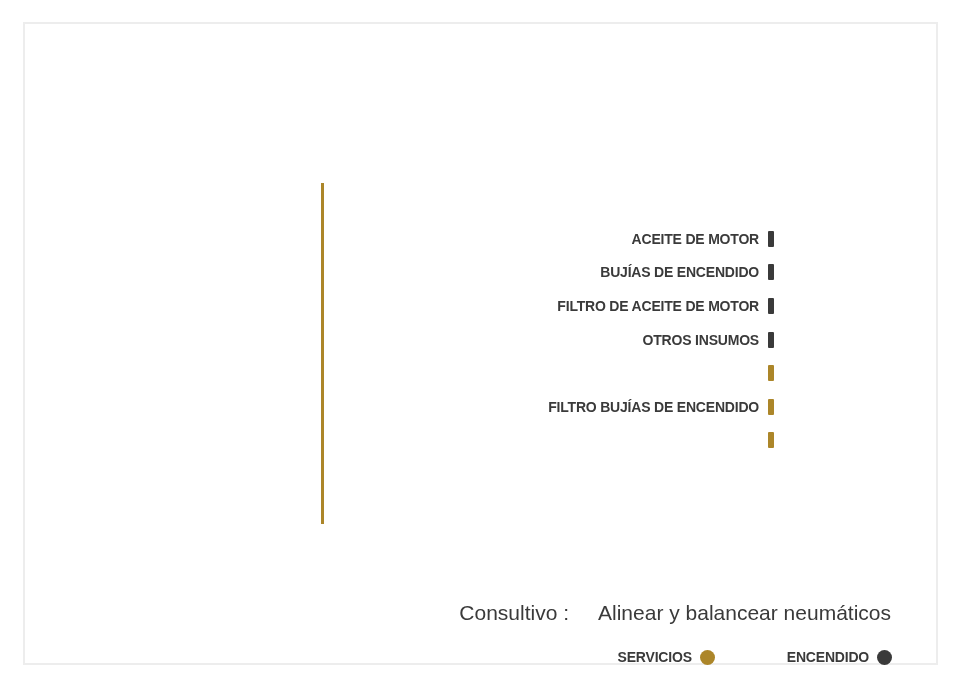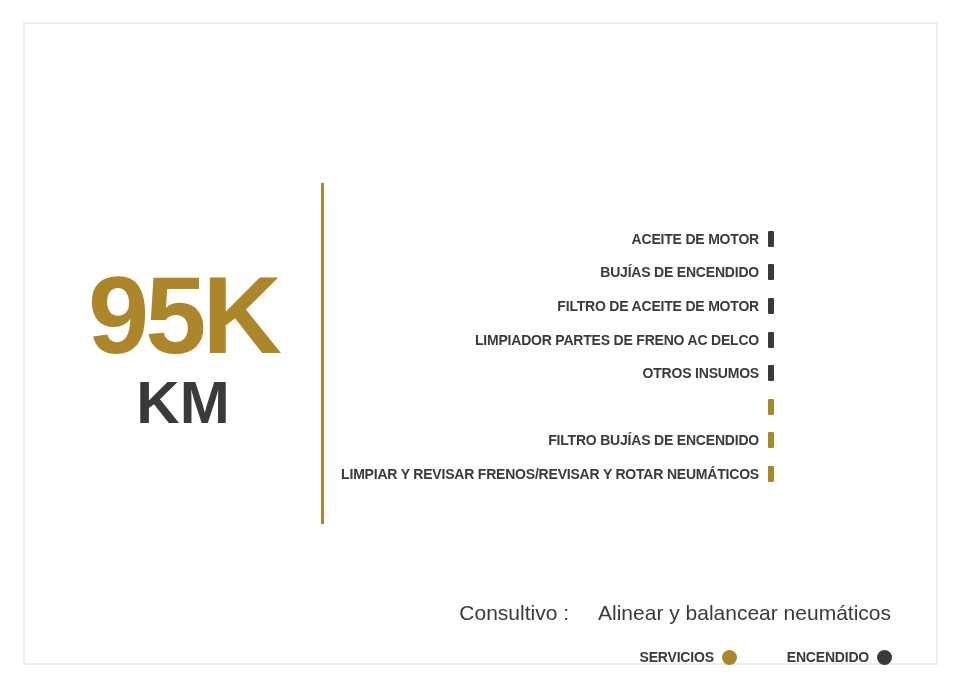--- a/index.html
+++ b/index.html
@@ -45,84 +45,75 @@
   }
   .marker.repuesto{background:var(--charcoal);}
   .marker.servicio{background:var(--gold);}
   .consultivo{
     position:absolute;top:577px;right:45px;display:flex;align-items:baseline;
     font-size:21px;color:var(--charcoal);white-space:nowrap;
   }
   .consultivo-value{margin-left:29px;}
   .legend{
     position:absolute;top:625px;right:44px;display:flex;align-items:flex-end;
-    gap:50px;
+    gap:72px;
   }
   .legend-item{display:flex;align-items:center;}
   .legend-label{
     font-size:14px;font-weight:700;color:var(--charcoal);letter-spacing:-0.2px;
     white-space:nowrap;
   }
   .legend-dot{
     width:15px;height:15px;border-radius:50%;margin-left:8px;flex:0 0 auto;
   }
   .legend-dot.servicios{background:var(--gold);}
   .legend-dot.repuestos{background:var(--charcoal);}
 </style>
 </head>
 <body>
 
 <div class="page">
   <div class="card">
 
-    <div class="milestone">
-      <div class="milestone-value">95K</div>
-      <div class="milestone-unit">KM</div>
-    </div>
 
     <div class="divider"></div>
 
     <div class="services-list">
 
         <div class="service-row">
           <span class="service-label">ACEITE DE MOTOR</span>
           <span class="marker repuesto"></span>
         </div>
 
         <div class="service-row">
           <span class="service-label">BUJÍAS DE ENCENDIDO</span>
           <span class="marker repuesto"></span>
         </div>
 
         <div class="service-row">
           <span class="service-label">FILTRO DE ACEITE DE MOTOR</span>
           <span class="marker repuesto"></span>
         </div>
 
-        <div class="service-row">
-          <span class="service-label">LIMPIADOR PARTES DE FRENO AC DELCO</span>
-          <span class="marker repuesto"></span>
-        </div>
 
         <div class="service-row">
           <span class="service-label">OTROS INSUMOS</span>
           <span class="marker repuesto"></span>
         </div>
 
         <div class="service-row">
           <span class="marker servicio"></span>
         </div>
 
         <div class="service-row">
           <span class="service-label">FILTRO BUJÍAS DE ENCENDIDO</span>
           <span class="marker servicio"></span>
         </div>
 
         <div class="service-row">
-          <span class="service-label">LIMPIAR Y REVISAR FRENOS/REVISAR Y ROTAR NEUMÁTICOS</span>
           <span class="marker servicio"></span>
         </div>
       </div>
 
     <div class="consultivo">
       <span class="consultivo-label">Consultivo :</span>
       <span class="consultivo-value">Alinear y balancear neumáticos</span>
     </div>
 
     <div class="legend">

